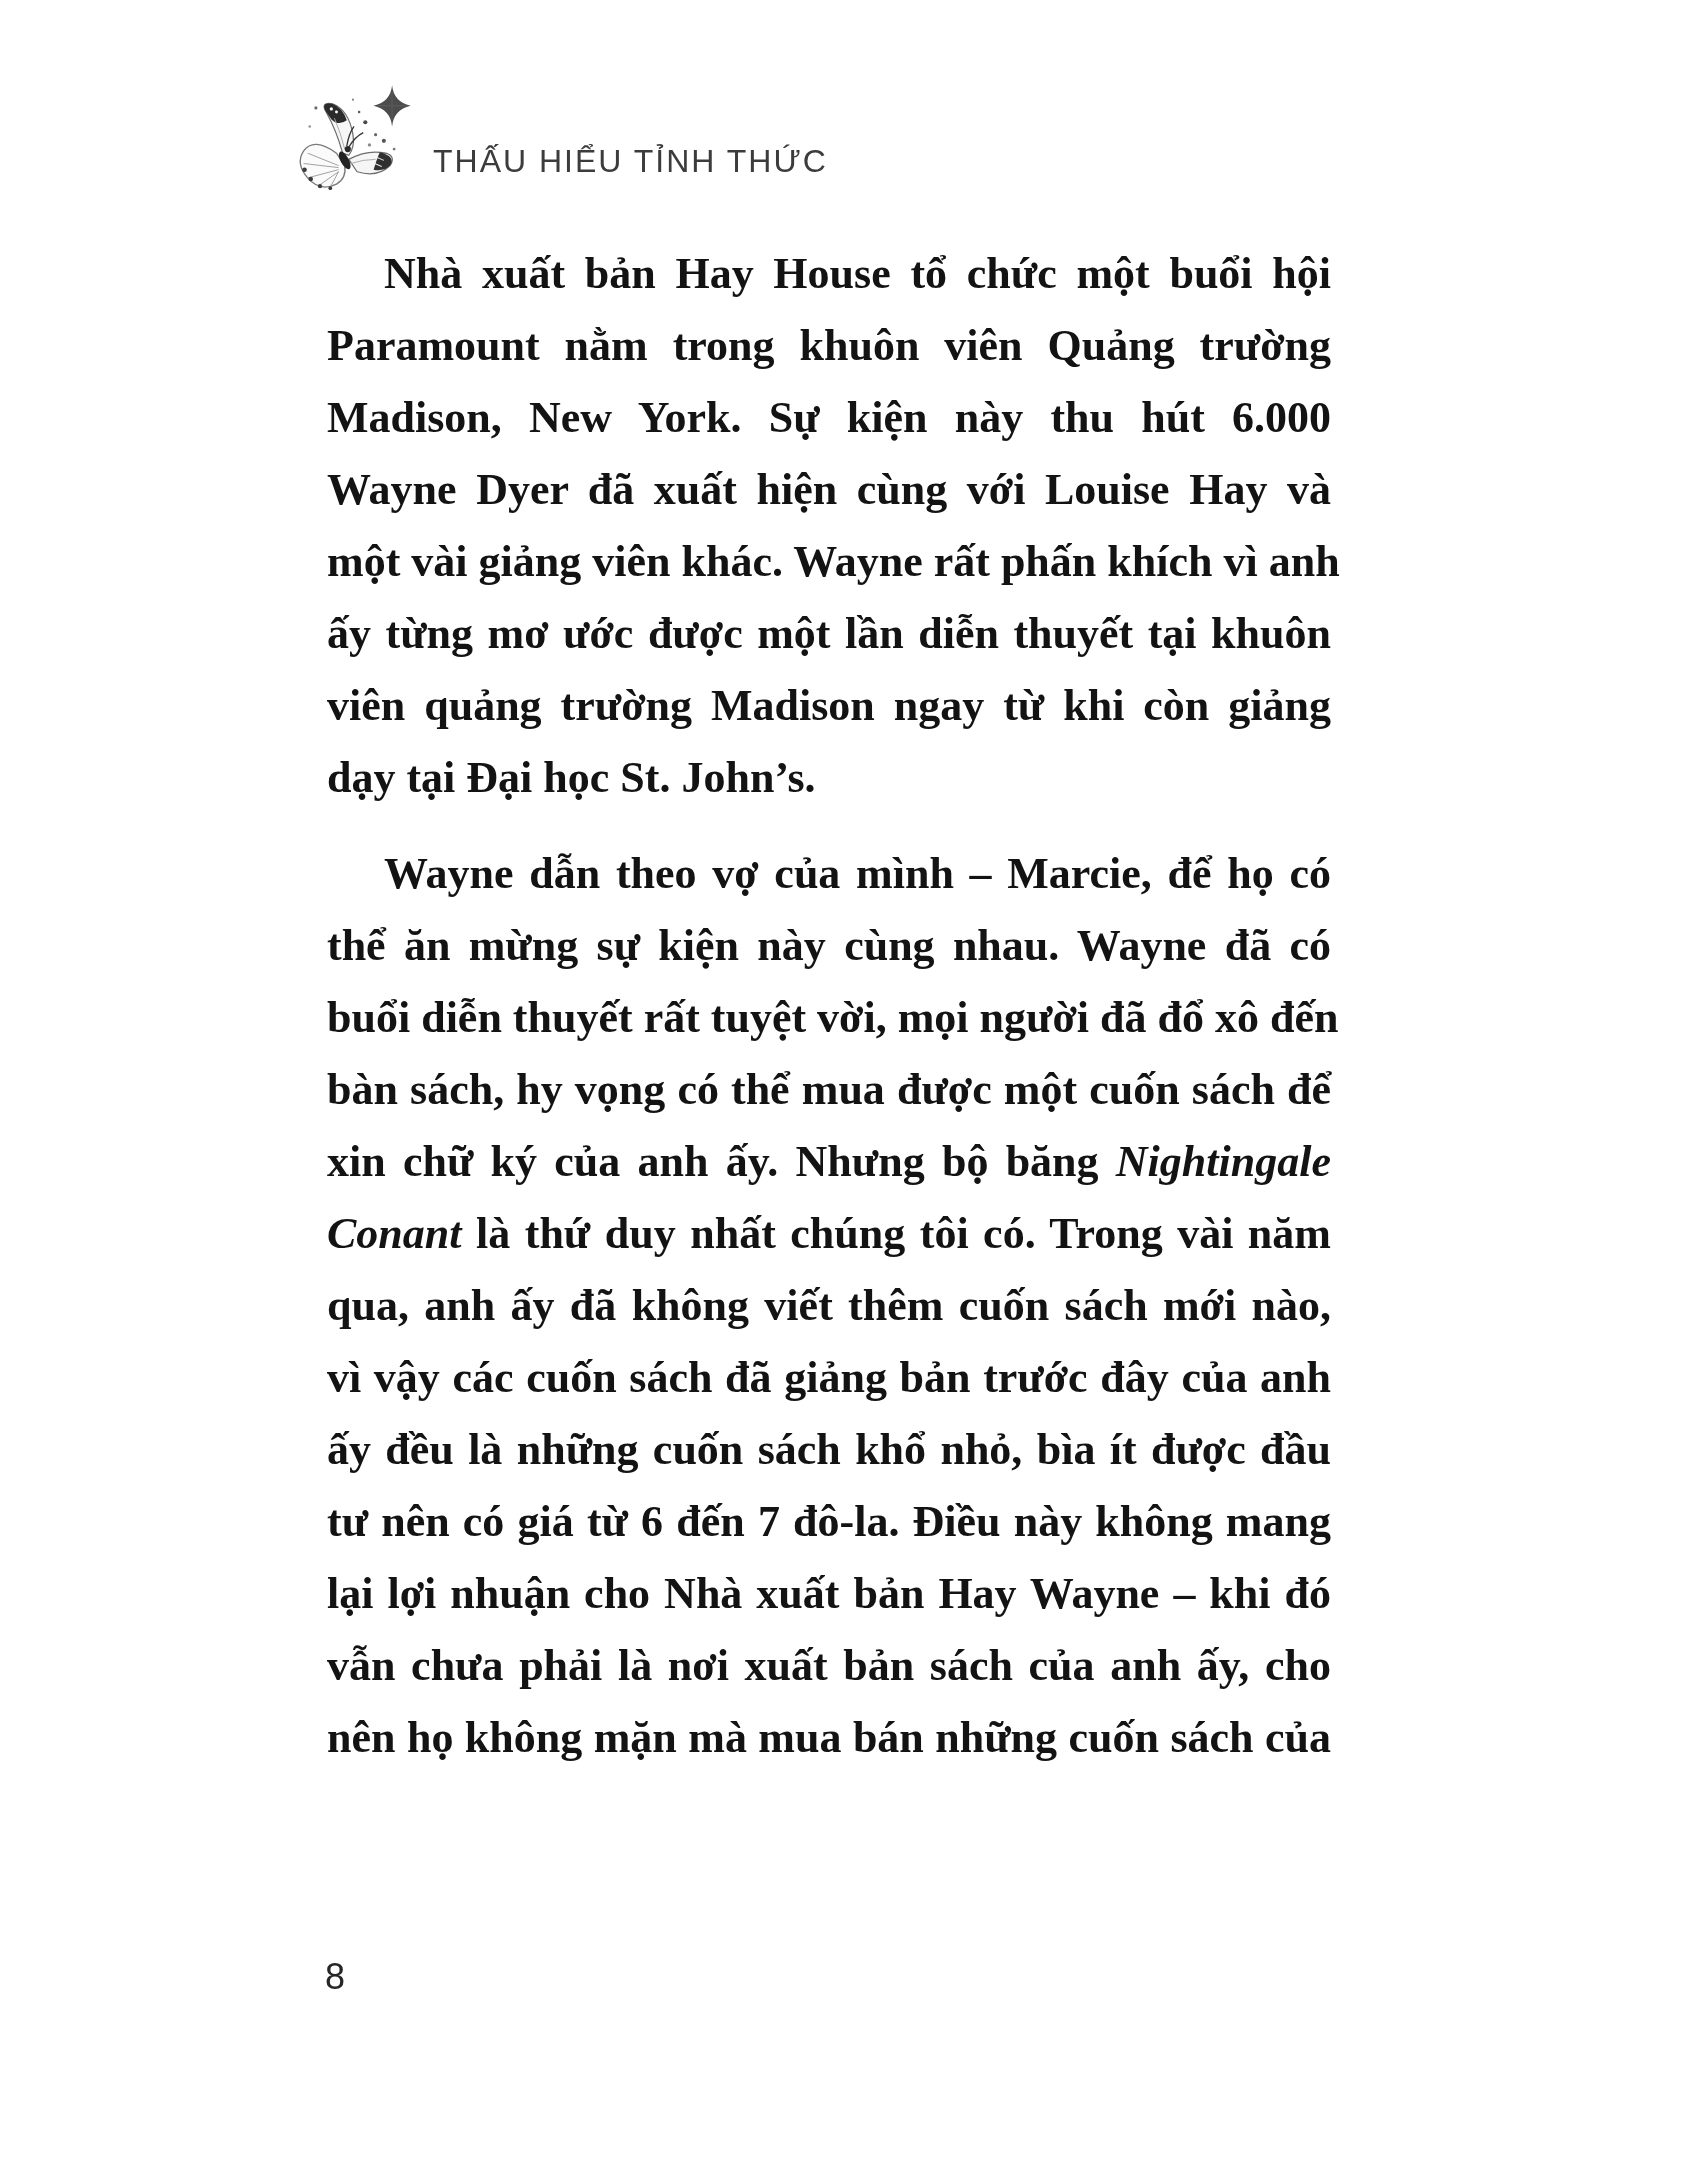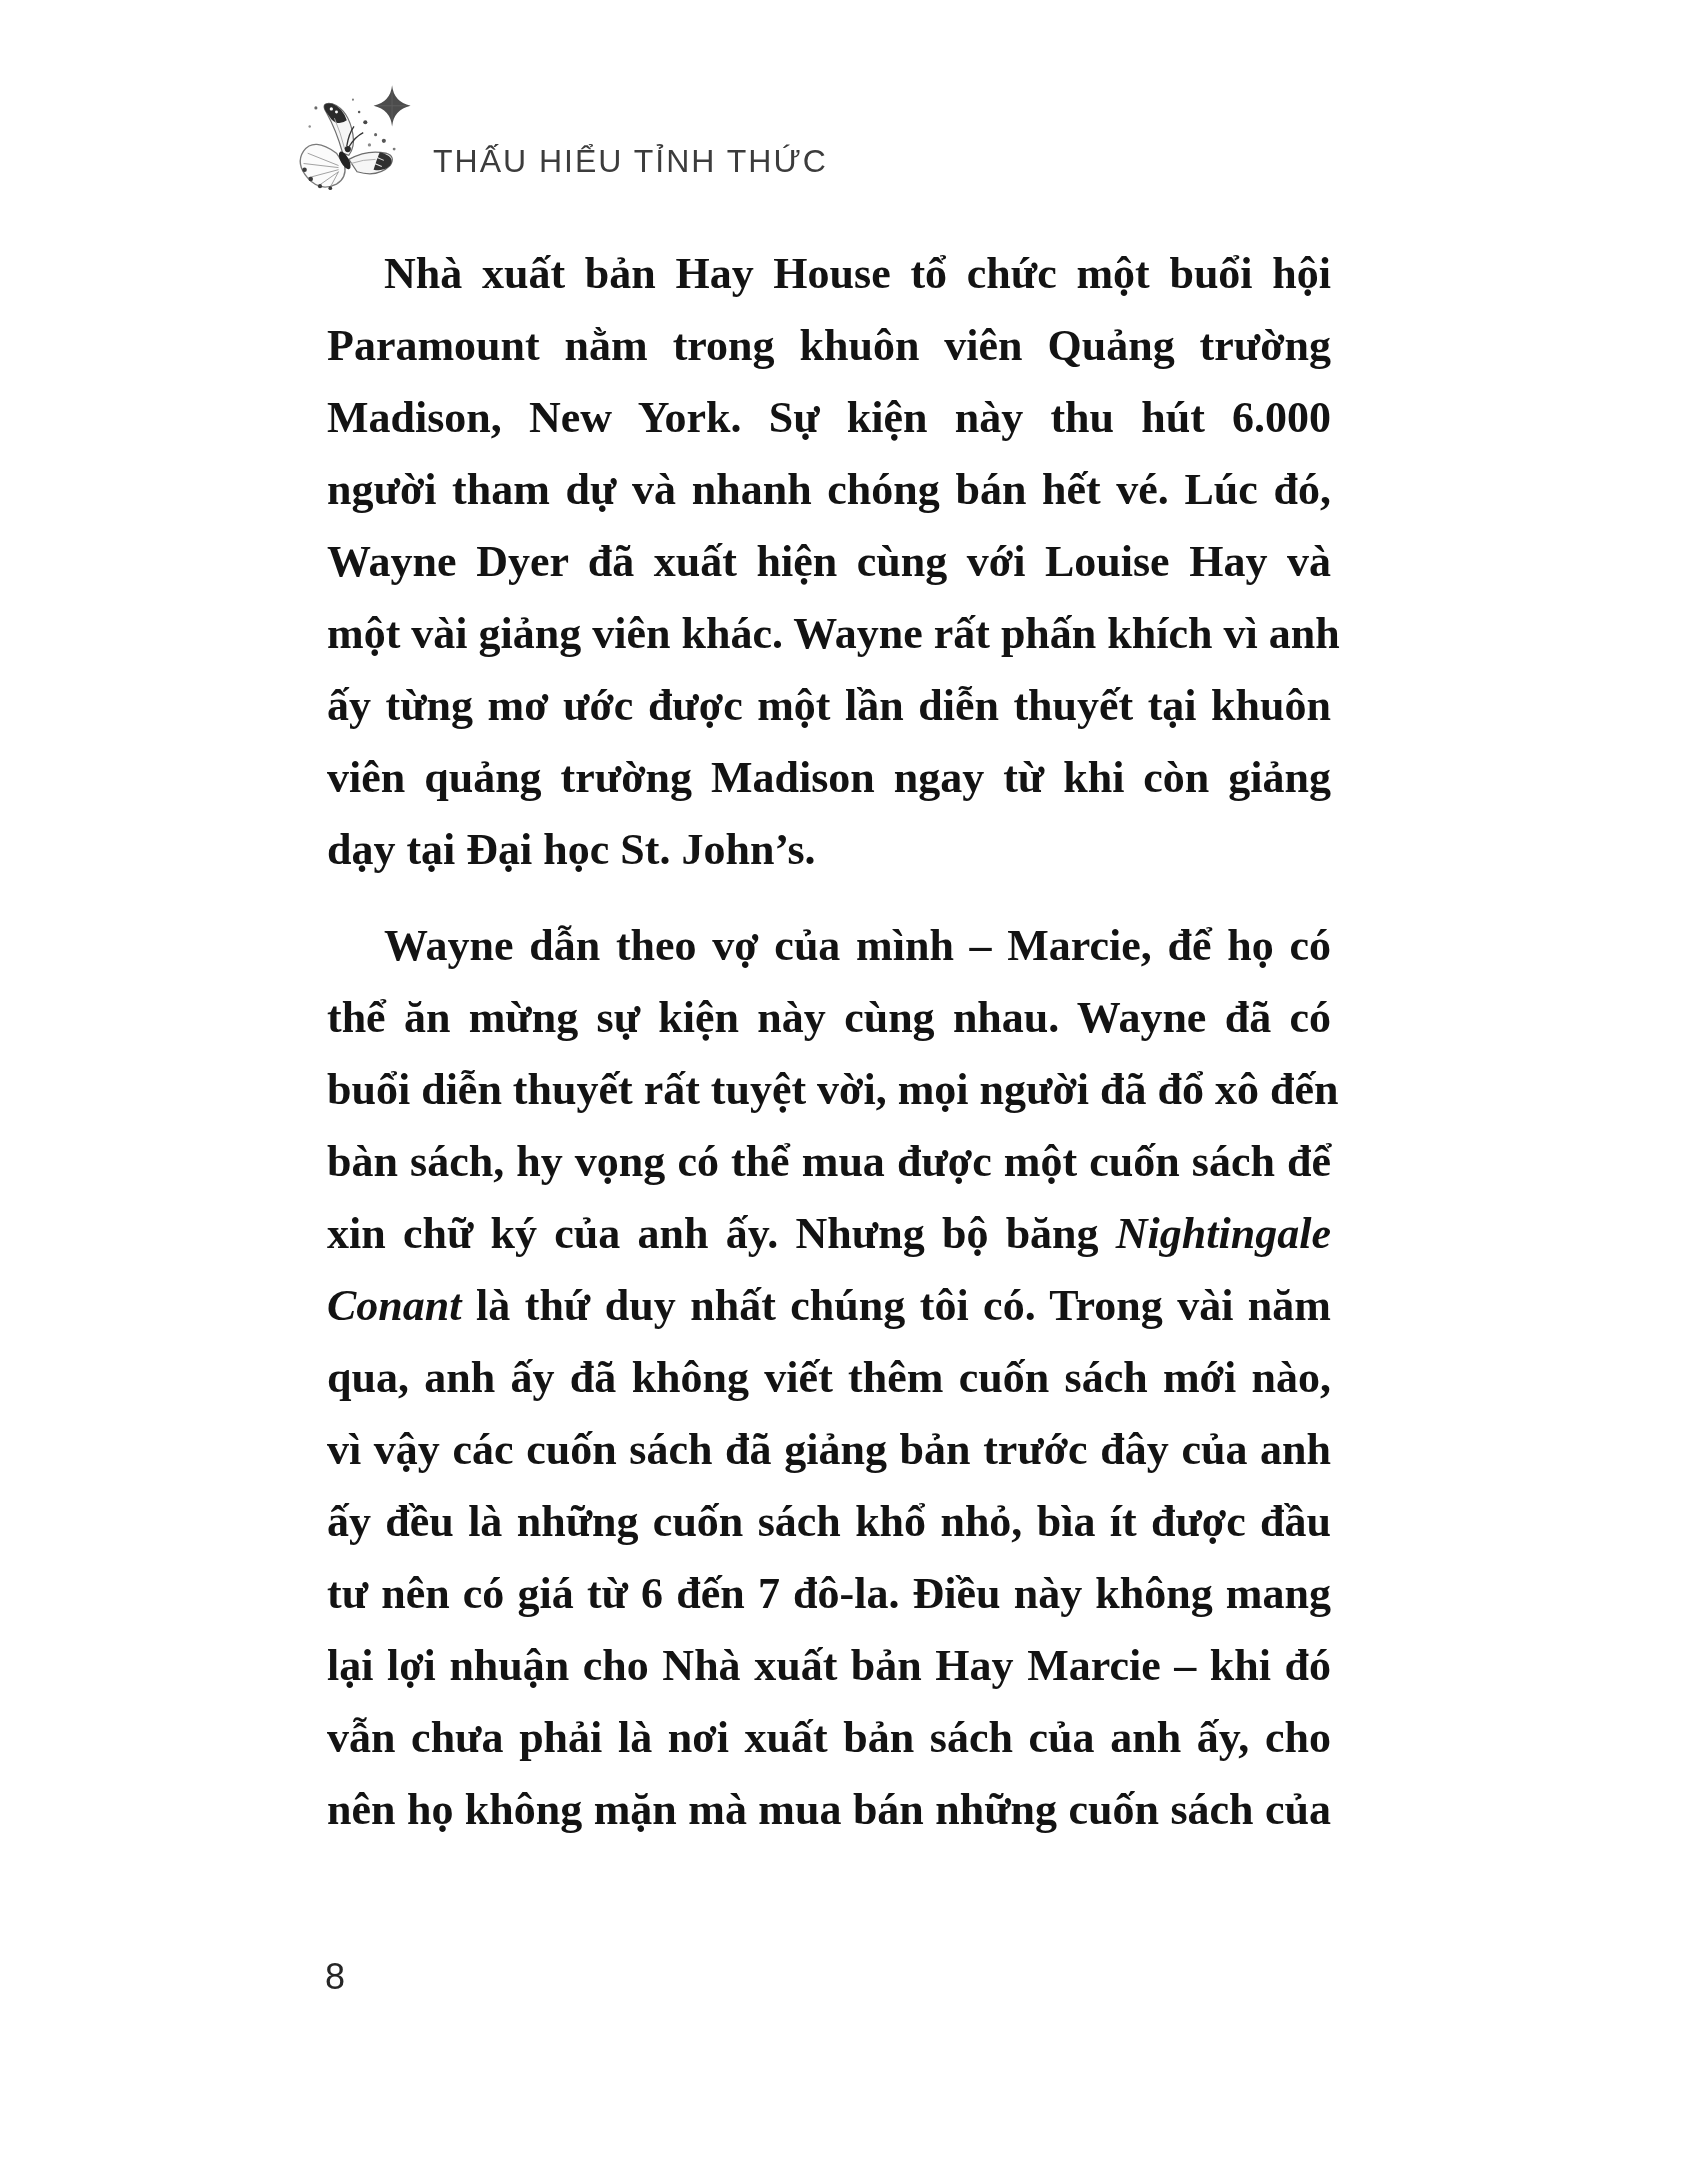--- a/index.html
+++ b/index.html
@@ -90,39 +90,38 @@
     </svg>
   </div>
 
   <div class="header-title">THẤU HIỂU TỈNH THỨC</div>
 
   <div class="body-text">
       <div class="para">
         <div class="line indent"><span>Nhà xuất bản Hay House tổ chức một buổi hội</span></div>
         <div class="line"><span>Paramount nằm trong khuôn viên Quảng trường</span></div>
         <div class="line"><span>Madison, New York. Sự kiện này thu hút 6.000</span></div>
-        <div class="line"><span>người tham dự và nhanh chóng bán hết vé. Lúc đó,</span></div>
         <div class="line"><span>Wayne Dyer đã xuất hiện cùng với Louise Hay và</span></div>
         <div class="line"><span>một vài giảng viên khác. Wayne rất phấn khích vì anh</span></div>
         <div class="line"><span>ấy từng mơ ước được một lần diễn thuyết tại khuôn</span></div>
         <div class="line"><span>viên quảng trường Madison ngay từ khi còn giảng</span></div>
         <div class="line last-left"><span>dạy tại Đại học St. John’s.</span></div>
       </div>
       <div class="para">
         <div class="line indent"><span>Wayne dẫn theo vợ của mình – Marcie, để họ có</span></div>
         <div class="line"><span>thể ăn mừng sự kiện này cùng nhau. Wayne đã có</span></div>
         <div class="line"><span>buổi diễn thuyết rất tuyệt vời, mọi người đã đổ xô đến</span></div>
         <div class="line"><span>bàn sách, hy vọng có thể mua được một cuốn sách để</span></div>
         <div class="line"><span>xin chữ ký của anh ấy. Nhưng bộ băng </span><span class="it">Nightingale</span></div>
         <div class="line"><span class="it">Conant</span><span> là thứ duy nhất chúng tôi có. Trong vài năm</span></div>
         <div class="line"><span>qua, anh ấy đã không viết thêm cuốn sách mới nào,</span></div>
         <div class="line"><span>vì vậy các cuốn sách đã giảng bản trước đây của anh</span></div>
         <div class="line"><span>ấy đều là những cuốn sách khổ nhỏ, bìa ít được đầu</span></div>
         <div class="line"><span>tư nên có giá từ 6 đến 7 đô-la. Điều này không mang</span></div>
-        <div class="line"><span>lại lợi nhuận cho Nhà xuất bản Hay Marcie – khi đó</span></div>
+        <div class="line"><span>lại lợi nhuận cho Nhà xuất bản Hay Wayne – khi đó</span></div>
         <div class="line"><span>vẫn chưa phải là nơi xuất bản sách của anh ấy, cho</span></div>
         <div class="line"><span>nên họ không mặn mà mua bán những cuốn sách của</span></div>
       </div>
     </div>
 
   <div class="page-number">8</div>
 
 </div>
 
 

